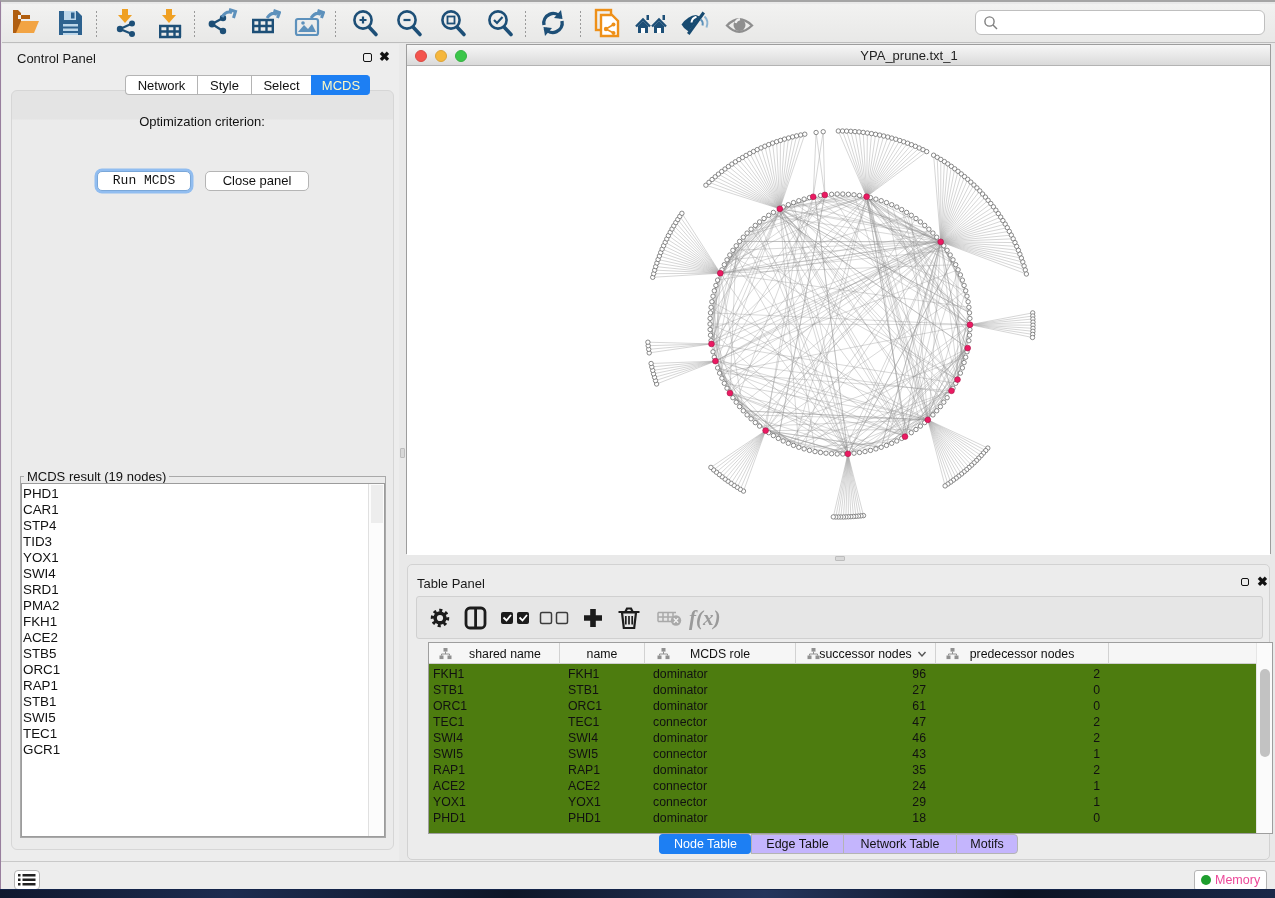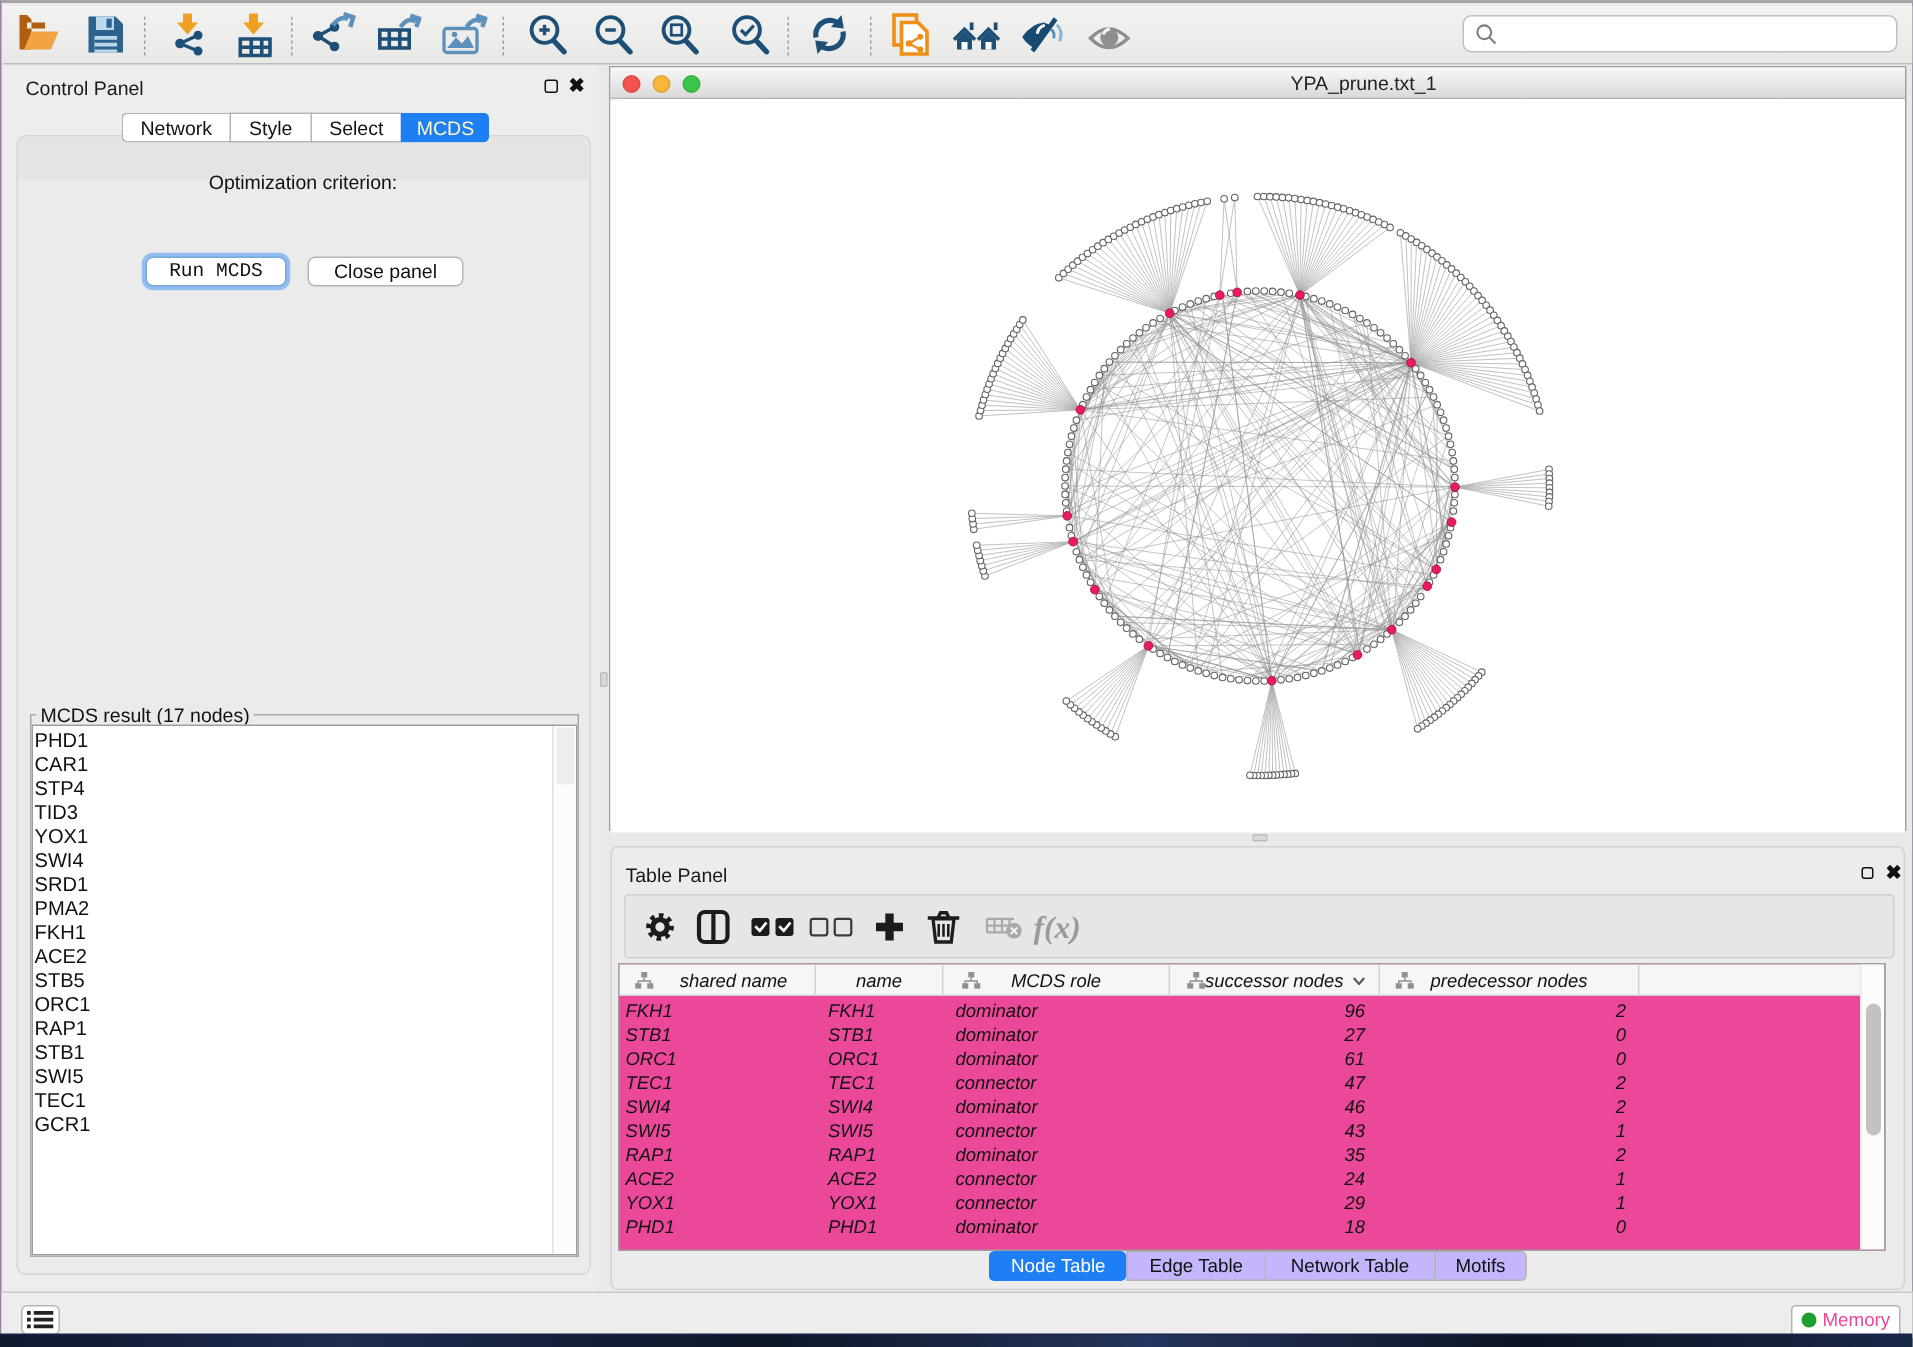--- a/index.html
+++ b/index.html
@@ -19,21 +19,21 @@
 #cpanel { position:absolute; left:1px; top:42px; width:397px; height:817px; background:#ededed; }
 #cp-title { position:absolute; left:15px; top:7px; font-size:13px; color:#1a1a1a; }
 #cp-sq { position:absolute; left:361px; top:9px; width:9px; height:9px; border:1.5px solid #111; border-radius:2px; }
 #cp-x { position:absolute; left:377px; top:5px; font-size:13px; font-weight:bold; color:#111; }
 #cp-inner { position:absolute; left:9px; top:46px; width:383px; height:760px;
   background:linear-gradient(#e4e4e4 0px, #e4e4e4 28px, #ebebeb 29px, #ebebeb 100%);
   border:1px solid #d6d6d6; border-radius:6px; }
 #tabs { position:absolute; left:79px; top:31px; height:20px; display:flex; z-index:5; }
 .tab { height:20px; font-size:13px; color:#111; background:#fff; border:1px solid #b4b4b4;
   border-right:none; display:flex; align-items:center; justify-content:center; }
-.tab:first-child { border-radius:4px 0 0 4px; }
+.tab:first-child { border-radius:4px 0 0 4px;margin-left:44px; }
 .tab.sel { background:#1d7ff3; color:#fef9c3; border-color:#1d7ff3; border-radius:0 4px 4px 0; }
 #optlabel { position:absolute; left:0; top:70px; width:400px; text-align:center; font-size:13px; color:#111; }
 #dropdown { position:absolute; left:44px; top:94px; width:314px; height:22px; background:#fff;
   border:1px solid #b9b9b9; border-radius:5px; font-size:13px; color:#111; line-height:20px; }
 #dropdown .dtext { position:absolute; left:13px; right:22px; text-align:left; }
 #dd-step { position:absolute; right:1px; top:1px; width:19px; height:18px; border-radius:4px;
   background:linear-gradient(#73b6fc,#2276f0); }
 .btn { position:absolute; height:20px; background:#fff; border:1px solid #b5b5b5; border-radius:5px;
   font-size:13px; color:#111; text-align:center; line-height:18px; }
 #btn-run { left:95px; top:127px; width:94px; box-shadow:0 0 0 2.5px #91bdf0; border-color:#7aa7d8;font-family:Liberation Mono, monospace; }
@@ -56,21 +56,21 @@
 #vgrip { position:absolute; left:399px; top:446px; width:5px; height:10px; background:#d8d8d8; border:1px solid #bdbdbd; border-radius:1px; }
 #hgrip { position:absolute; left:834px; top:554px; width:10px; height:5px; background:#d8d8d8; border:1px solid #bdbdbd; border-radius:1px; }
 
 #tpanel { position:absolute; left:406px; top:562px; width:863px; height:296px; background:#ececec;
   border:1px solid #d2d2d2; border-radius:5px; }
 #tp-title { position:absolute; left:9px; top:11px; font-size:13px; color:#1a1a1a; }
 #tp-sq { position:absolute; left:833px; top:13px; width:8px; height:8px; border:1.5px solid #111; border-radius:2px; }
 #tp-x { position:absolute; left:849px; top:9px; font-size:13px; font-weight:bold; color:#111; }
 #tp-toolbar { position:absolute; left:8px; top:31px; width:847px; height:43px; background:#e6e6e6;
   border:1px solid #d0d0d0; border-radius:3px;font-weight:bold; }
-#tbl { position:absolute; left:4px; top:77px; width:845px; height:192px; background:#ec4899; border:1px solid #9e9e9e;font-style:italic; }
+#tbl { position:absolute; left:20px; top:77px; width:845px; height:192px; background:#4d7c0f; border:1px solid #9e9e9e; }
 #thead { position:absolute; left:0; top:0; width:843px; height:21px; background:#f6f6f6; border-bottom:1px solid #cfcfcf; }
 .th { position:absolute; top:0; height:21px; border-right:1px solid #d2d2d2; font-size:12.3px; color:#111;
   display:flex; align-items:center; justify-content:center; }
 .trow { position:absolute; left:0; width:843px; height:16px; font-size:12.3px; color:#111; }
 .c1 { position:absolute; left:4px; }
 .c2 { position:absolute; left:139px; }
 .c3 { position:absolute; left:224px; }
 .c4 { position:absolute; width:125px; left:372px; text-align:right; }
 .c5 { position:absolute; width:160px; left:511px; text-align:right; }
 #tsb { position:absolute; right:0px; top:0px; width:16px; height:190px; background:#fbfbfb; border-left:1px solid #e6e6e6; }
@@ -213,21 +213,21 @@
   <div id="tabs">
     <div class="tab" style="width:72px">Network</div>
     <div class="tab" style="width:54px">Style</div>
     <div class="tab" style="width:60px">Select</div>
     <div class="tab sel" style="width:59px">MCDS</div>
   </div>
   <div id="optlabel">Optimization criterion:</div>
   <div class="btn" id="btn-run">Run MCDS</div>
   <div class="btn" id="btn-close">Close panel</div>
   <div id="mcds-box"></div>
-  <div id="mcds-label">MCDS result (17 nodes)</div>
+  <div id="mcds-label">MCDS result (19 nodes)</div>
   <div id="mcds-list">PHD1<br>CAR1<br>STP4<br>TID3<br>YOX1<br>SWI4<br>SRD1<br>PMA2<br>FKH1<br>ACE2<br>STB5<br>ORC1<br>RAP1<br>STB1<br>SWI5<br>TEC1<br>GCR1<div id="mcds-sb">
           <i></i>
         </div></div>
 </div>
 <div id="netwin">
   <div id="nettitle">
         <span style="position:absolute;left:432px;top:0;width:140px;text-align:center">YPA_prune.txt_1</span>
       </div>
   <i class="tl" style="left:8px;background:#f4544d;border:0.5px solid #d94b44"></i>
   <i class="tl" style="left:28px;background:#f6b73c;border:0.5px solid #dba439"></i>

